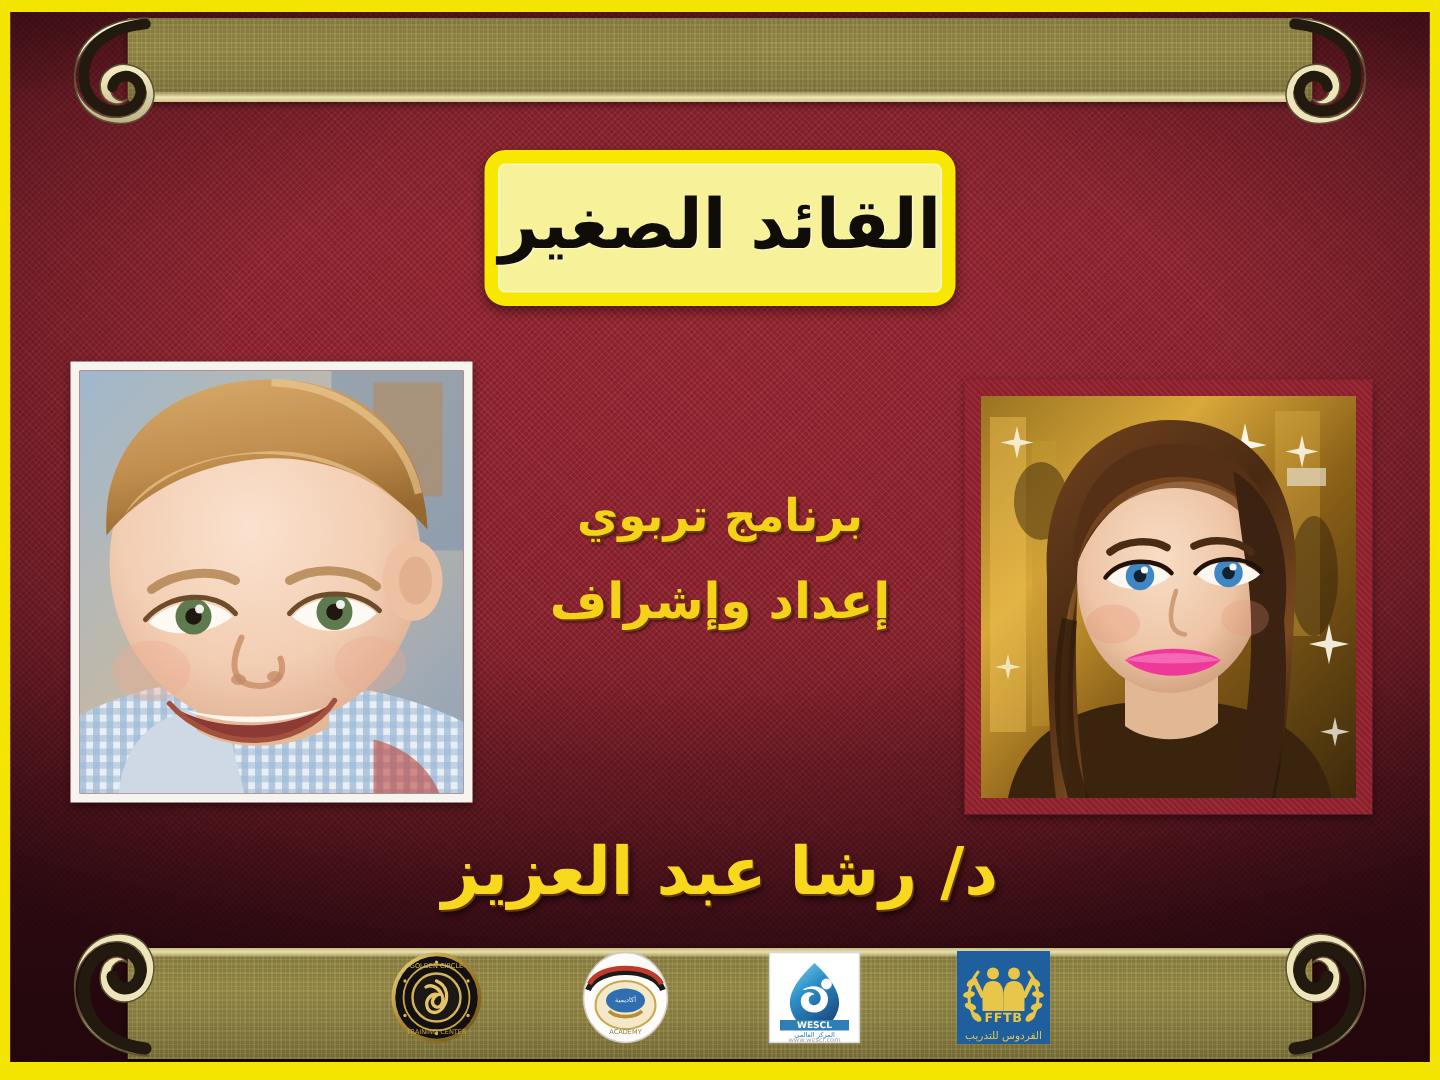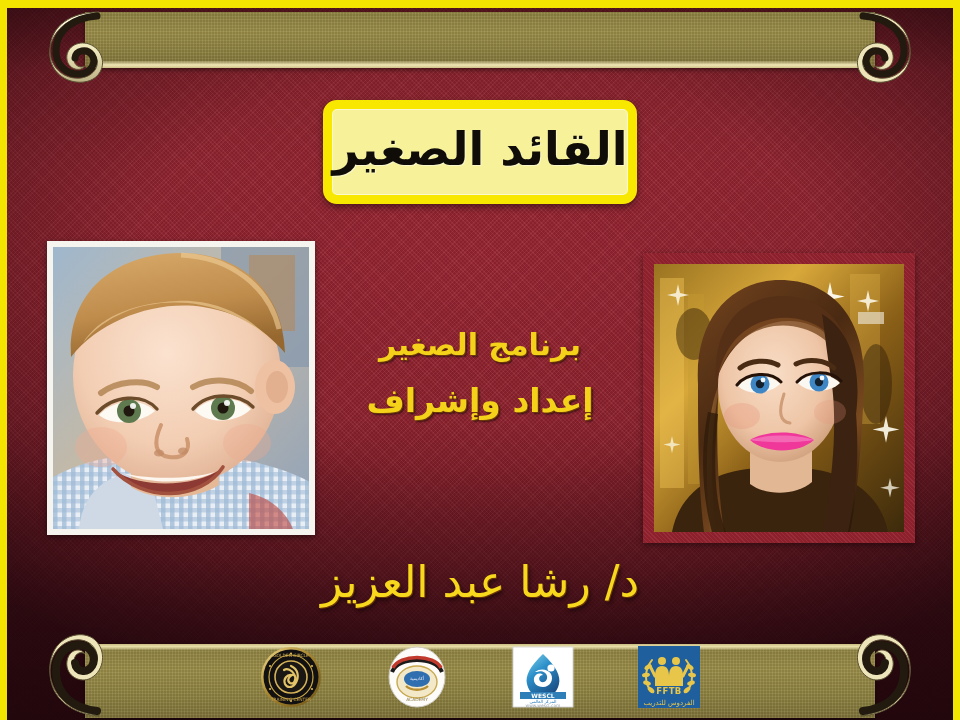--- a/index.html
+++ b/index.html
@@ -11,21 +11,21 @@
 
   #poster {
     position: relative;
     width: 960px;
     height: 720px;
     overflow: hidden;
     font-family: "DejaVu Sans", "Liberation Sans", sans-serif;
     
     background: #f3e500;
     box-sizing: border-box;
-    padding: 8px 7px 0 7px;
+    padding: 8px 7px 12px 7px;
   }
 
   
   #field {
     position: relative;
     width: 100%;
     height: 100%;
     box-sizing: border-box;
     overflow: hidden;
     background-color: #9d2733;
@@ -186,21 +186,21 @@
   #line-program   { font-size: 30px; }
   #line-prepared  { font-size: 33px; margin-top: 16px; }
 
   #presenter-name {
     position: absolute;
     top: 548px;
     left: 50%;
     transform: translateX(-50%);
     font-family: "DejaVu Sans", "Liberation Sans", sans-serif;
     font-size: 44px;
-    font-weight: normal;
+    font-weight: bold;
     color: #f7d81c;
     white-space: nowrap;
     text-shadow:
         1px 1px 0 #6a3405,
         2px 3px 4px rgba(0,0,0,0.6);
   }
 
   
   #logo-strip {
     position: absolute;
@@ -422,21 +422,21 @@
 
           <ellipse cx="88" cy="152" rx="18" ry="13" fill="#e7937c" opacity="0.3"></ellipse>
           <ellipse cx="176" cy="148" rx="16" ry="12" fill="#e7937c" opacity="0.25"></ellipse>
 
           <path d="M64 150 C58 200 62 244 72 268 L58 268 C48 232 46 186 54 148 Z" fill="#2f1b0a" opacity="0.8"></path>
         </svg>
       </div>
     </div>
 
     <div id="center-lines">
-      <div class="gold-line" id="line-program">برنامج الصغير</div>
+      <div class="gold-line" id="line-program">برنامج تربوي</div>
       <div class="gold-line" id="line-prepared">إعداد وإشراف</div>
     </div>
 
     <div id="presenter-name">د/ رشا عبد العزيز</div>
 
     <div class="banner bottom"></div>
 
     <div class="ornament orn-bl">
       <svg viewBox="0 0 78 86" xmlns="http://www.w3.org/2000/svg">
         <path d="M58 2 C30 4 10 20 9 44 C8 66 24 80 40 78 C54 76 60 62 54 52

